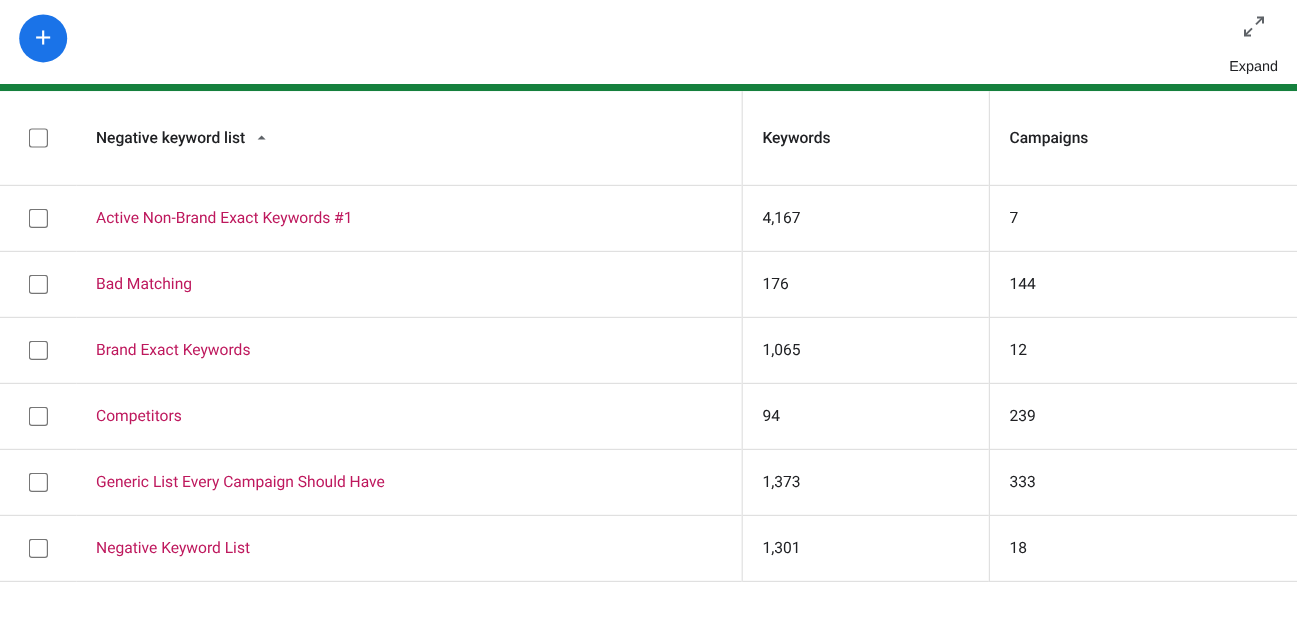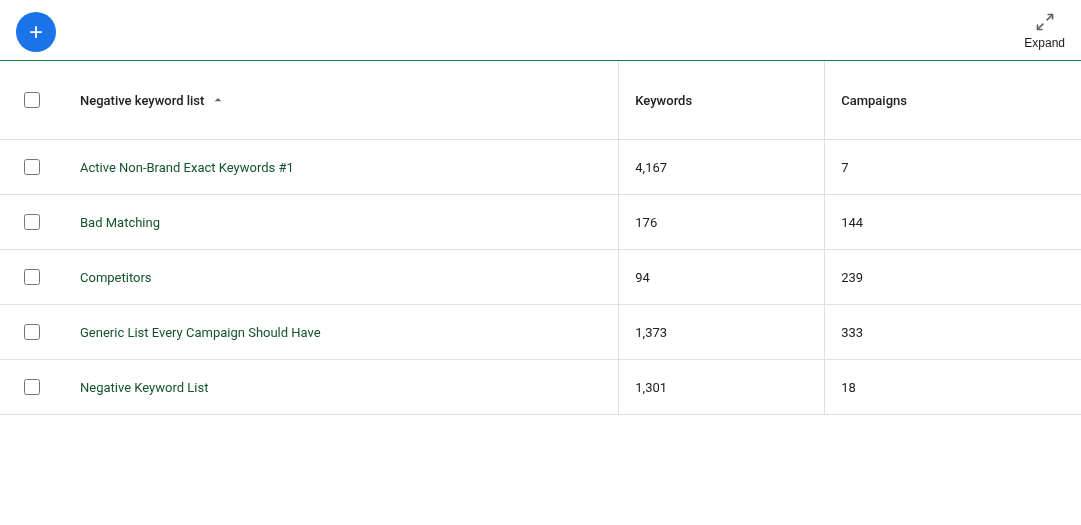--- a/index.html
+++ b/index.html
@@ -42,31 +42,31 @@
 
     .expand-btn {
       display: flex;
       flex-direction: column;
       align-items: center;
       cursor: pointer;
       background: none;
       border: none;
       color: #202124;
       font-size: 12px;
-      gap: 4px;
+      gap: 16px;
     }
 
     .expand-icon {
       width: 20px;
       height: 20px;
     }
 
     .table-container {
       width: 100%;
-      border-top: 1px solid #15803d;
+      border-top: 6px solid #15803d;
     }
 
     table {
       width: 100%;
       border-collapse: collapse;
     }
 
     thead tr {
       border-bottom: 1px solid #e0e0e0;
     }
@@ -137,21 +137,21 @@
     }
 
     input[type="checkbox"] {
       width: 16px;
       height: 16px;
       cursor: pointer;
       accent-color: #1a73e8;
     }
 
     .list-name-link {
-      color: #14532d;
+      color: #be185d;
       text-decoration: none;
       font-size: 13px;
     }
 
     .num-cell {
       font-size: 13px;
       color: #202124;
     }
 
     .col-divider {
@@ -249,20 +249,42 @@
       </td>
     </tr>
         <tr>
       <td class="checkbox-cell">
         <div class="td-inner" style="justify-content:center; padding:14px 8px;">
           <input type="checkbox" style="">
         </div>
       </td>
       <td>
         <div class="td-inner">
+          <a class="list-name-link" href="#">Brand Exact Keywords</a>
+        </div>
+      </td>
+      <td class="col-divider">
+        <div class="td-inner td-right">
+          <span class="num-cell">1,065</span>
+        </div>
+      </td>
+      <td class="col-divider">
+        <div class="td-inner td-right">
+          <span class="num-cell">12</span>
+        </div>
+      </td>
+    </tr>
+        <tr>
+      <td class="checkbox-cell">
+        <div class="td-inner" style="justify-content:center; padding:14px 8px;">
+          <input type="checkbox" style="">
+        </div>
+      </td>
+      <td>
+        <div class="td-inner">
           <a class="list-name-link" href="#">Competitors</a>
         </div>
       </td>
       <td class="col-divider">
         <div class="td-inner td-right">
           <span class="num-cell">94</span>
         </div>
       </td>
       <td class="col-divider">
         <div class="td-inner td-right">

